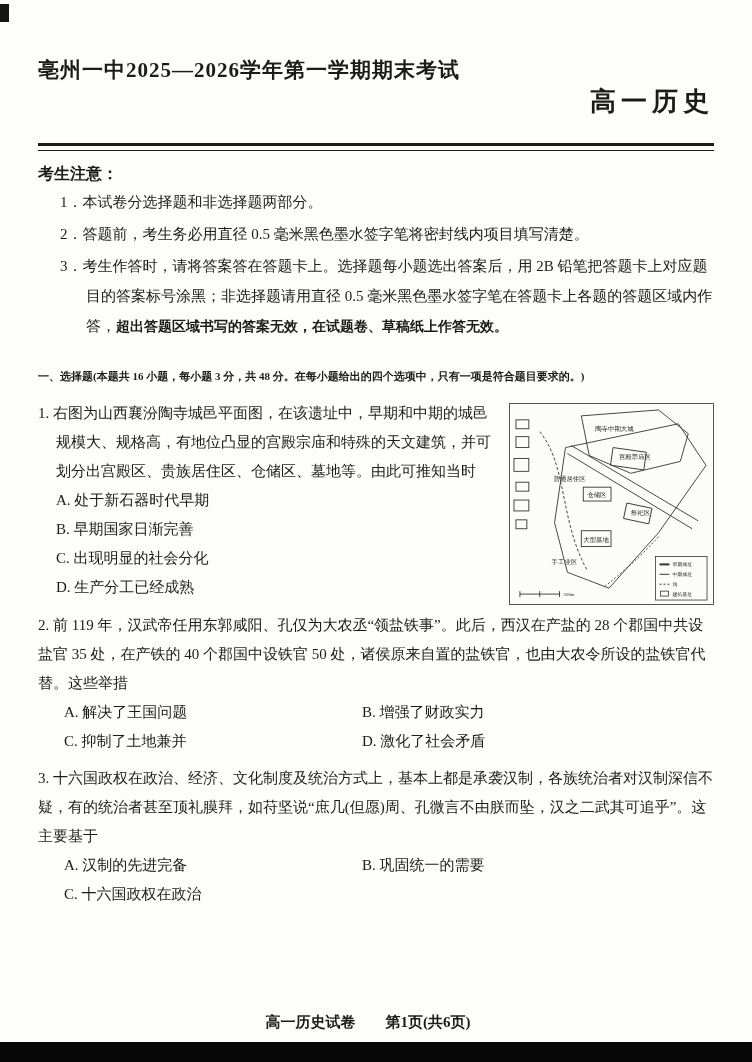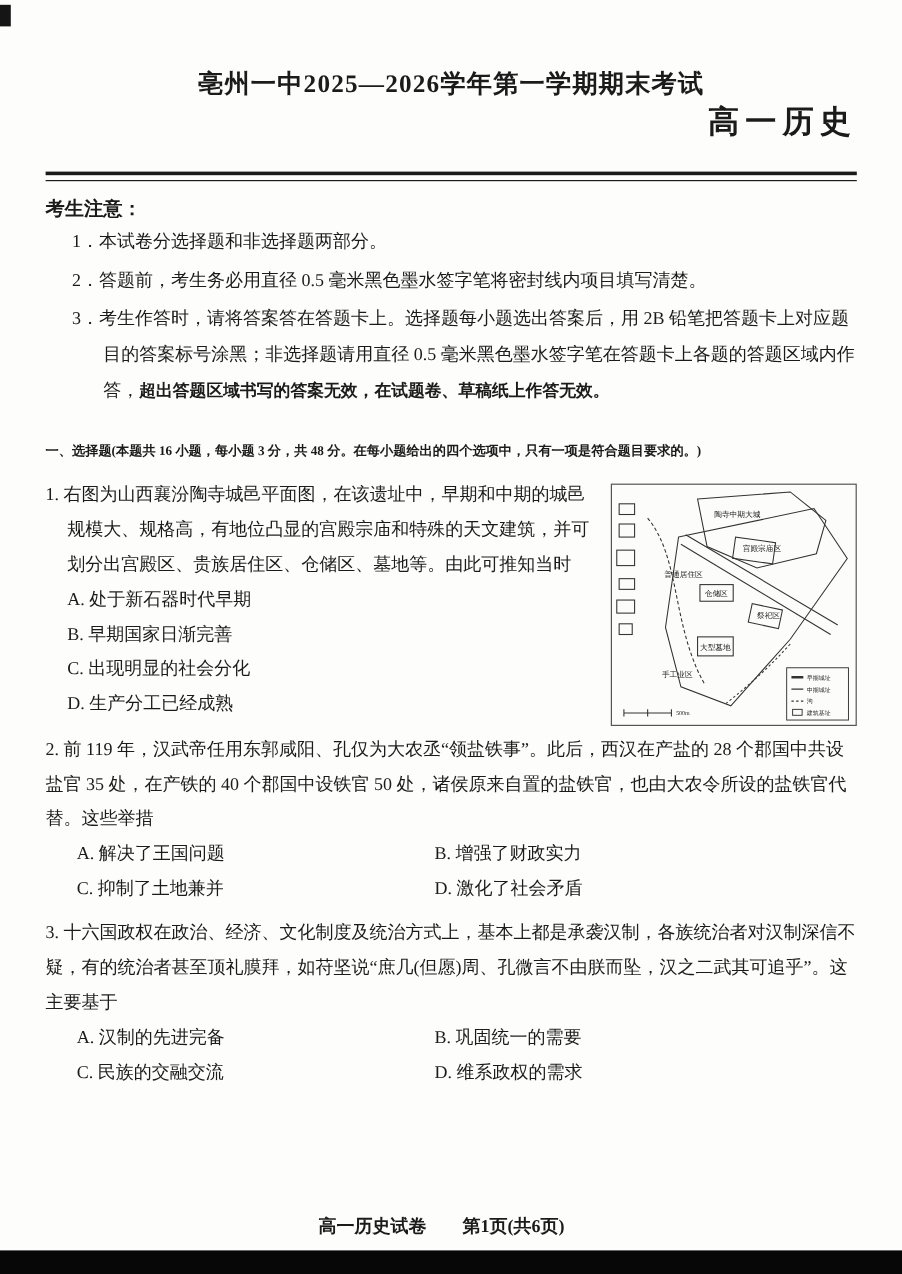--- a/index.html
+++ b/index.html
@@ -9,21 +9,21 @@
     margin:0 auto;
     background:#fdfdfc;
     font-family:"Liberation Serif","DejaVu Serif",serif;
     color:#1b1b1b;
     overflow:hidden;
   }
   .content { padding:0 38px; }
 
   .corner-mark { position:absolute; top:4px; left:0; width:9px; height:18px; background:#151515; }
 
-  .header-school { margin-top:56px; font-size:21px; font-weight:bold; text-align:center; letter-spacing:1px; }
+  .header-school { margin-top:56px; font-size:21px; font-weight:bold; letter-spacing:1px; }
   .header-subject { font-size:26px; font-weight:bold; text-align:right; letter-spacing:5px; }
   .header-meta { margin-top:26px; font-size:14px; text-align:center; }
 
   .double-rule { margin-top:24px; height:4px; border-top:3px solid #1b1b1b; border-bottom:1px solid #1b1b1b; }
 
   .notice-title { margin-top:13px; font-size:16px; font-weight:bold; }
   .notice-item { font-size:15px; line-height:30px; padding-left:48px; text-indent:-26px; margin-top:2px; }
   .bold-strong { font-weight:bold; font-size:14px; }
 
   .section-heading { margin-top:20px; font-size:11px; font-weight:bold; line-height:29px; padding-left:20px; text-indent:-20px; }
@@ -150,22 +150,21 @@
     </div>
 
     <div class="question">
       <div>
         <span>3.</span>
         <span>十六国政权在政治、经济、文化制度及统治方式上，基本上都是承袭汉制，各族统治者对汉制深信不疑，有的统治者甚至顶礼膜拜，如苻坚说“庶几(但愿)周、孔微言不由朕而坠，汉之二武其可追乎”。这主要基于</span>
       </div>
       <div class="options-grid">
         <div>A. 汉制的先进完备</div>
         <div>B. 巩固统一的需要</div>
-        <div>C. 民族的交融交流</div>
-        <div>D. 维系政权的需求</div>
+        <div>C. 十六国政权在政治</div>
       </div>
     </div>
 
   </div>
 
   <div class="page-footer">高一历史试卷　　第1页(共6页)</div>
   <div class="bottom-bar"></div>
 </div>
 
 </body></html>

